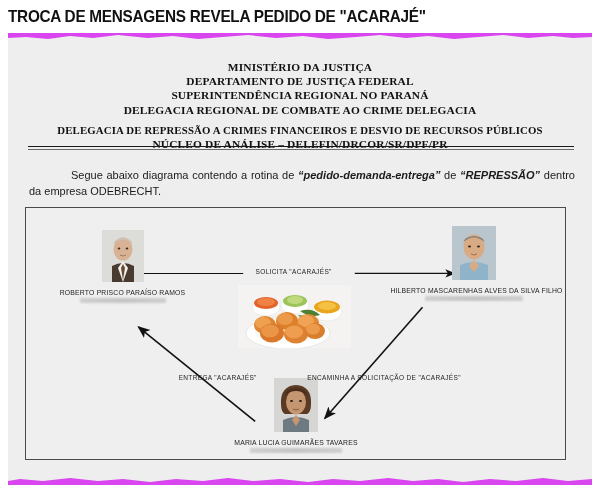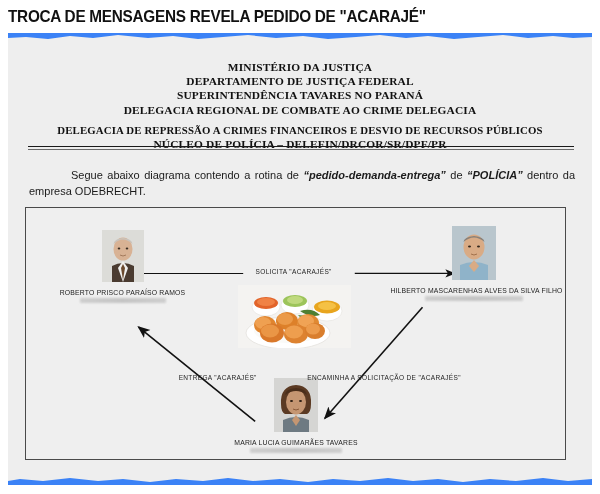--- a/index.html
+++ b/index.html
@@ -31,21 +31,21 @@
     white-space: nowrap;
   }
 
   
   .paper {
     position: absolute;
     left: 8px;
     top: 33px;
     width: 584px;
     height: 452px;
-    background: #3b82f6;
+    background: #d946ef;
   }
   .paper-inner {
     position: absolute;
     left: 0;
     top: 9px;
     width: 584px;
     height: 434px;
     background: #eeeeee;
   }
   .torn {
@@ -193,30 +193,30 @@
     <svg width="584" height="11" viewBox="0 0 584 11" preserveAspectRatio="none">
       <path d="M0,11 L0,5 L18,4 L40,6 L62,3 L85,5 L110,2 L140,5 L165,3 L190,6 L215,4 L240,2 L268,5 L295,3 L320,6 L348,4 L372,2 L398,5 L420,3 L446,6 L470,4 L495,2 L520,5 L545,3 L565,5 L584,4 L584,11 Z" fill="#eeeeee"></path>
     </svg>
   </div>
 
   <div class="paper-inner">
 
     <div class="doc-header">
       <div>MINISTÉRIO DA JUSTIÇA</div>
       <div>DEPARTAMENTO DE JUSTIÇA FEDERAL</div>
-      <div>SUPERINTENDÊNCIA TAVARES NO PARANÁ</div>
+      <div>SUPERINTENDÊNCIA REGIONAL NO PARANÁ</div>
       <div>DELEGACIA REGIONAL DE COMBATE AO CRIME DELEGACIA</div>
       <div class="hdr-line-5">DELEGACIA DE REPRESSÃO A CRIMES FINANCEIROS E DESVIO DE RECURSOS PÚBLICOS</div>
-      <div>NÚCLEO DE POLÍCIA – DELEFIN/DRCOR/SR/DPF/PR</div>
+      <div>NÚCLEO DE ANÁLISE – DELEFIN/DRCOR/SR/DPF/PR</div>
     </div>
 
     <div class="rule"></div>
 
     <p class="intro">
-      <span class="indent"></span><span>Segue abaixo diagrama contendo a rotina de </span><i>“pedido-demanda-entrega”</i><span> de </span><b>“POLÍCIA”</b><span> dentro da empresa ODEBRECHT.</span>
+      <span class="indent"></span><span>Segue abaixo diagrama contendo a rotina de </span><i>“pedido-demanda-entrega”</i><span> de </span><b>“REPRESSÃO”</b><span> dentro da empresa ODEBRECHT.</span>
     </p>
 
     <div class="diagram">
 
       <svg class="diagram-svg" viewBox="0 0 541 253" preserveAspectRatio="none">
         <defs>
           <marker id="ah" markerWidth="9" markerHeight="9" refX="7" refY="3.2" orient="auto">
             <path d="M0,0 L8,3.2 L0,6.4 L2,3.2 Z" fill="#111111"></path>
           </marker>
         </defs>

